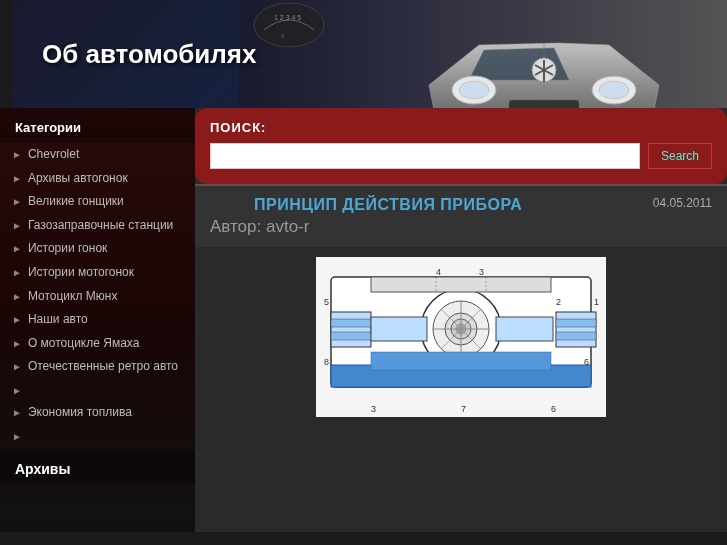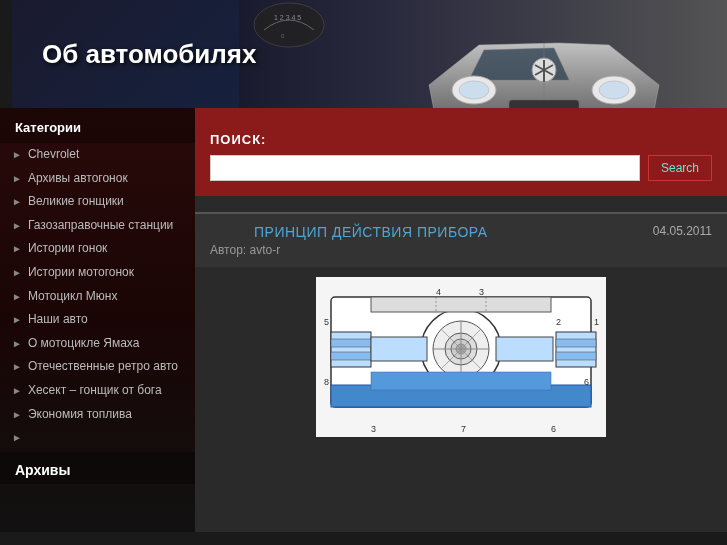--- a/index.html
+++ b/index.html
@@ -96,22 +96,23 @@
     
     .content {
       flex: 1;
       background: #2a2a2a;
       overflow-y: auto;
     }
 
     
     .search-box {
       background: #8b1a1a;
-      padding: 24px 15px 15px 15px;
-      margin-bottom: 16px;
+      padding: 12px 15px 15px 15px;
+      margin-bottom: 0;
+      border-radius: 12px;
     }
     .search-label {
       color: #ffffff;
       font-size: 13px;
       font-weight: bold;
       margin-bottom: 8px;
       letter-spacing: 1px;
     }
     .search-row {
       display: flex;
@@ -141,29 +142,29 @@
     .article-header {
       background: #333;
       padding: 10px 15px;
       display: flex;
       justify-content: space-between;
       align-items: flex-start;
       border-top: 2px solid #555;
     }
     .article-title {
       color: #4da6d4;
-      font-size: 14px;
-      font-weight: normal;
+      font-size: 16px;
+      font-weight: bold;
       text-transform: uppercase;
       letter-spacing: 0.5px;
       padding-left: 44px;
     }
     .article-author {
       color: #999;
-      font-size: 12px;
+      font-size: 17px;
       margin-top: 3px;
     }
     .article-date {
       color: #aaa;
       font-size: 12px;
       white-space: nowrap;
     }
 
     
     .article-content {
@@ -271,21 +272,20 @@
     <div class="sidebar-item">
       <span class="sidebar-arrow">►</span>
       <span class="sidebar-item-label">О мотоцикле Ямаха</span>
     </div>
     <div class="sidebar-item">
       <span class="sidebar-arrow">►</span>
       <span class="sidebar-item-label">Отечественные ретро авто</span>
     </div>
     <div class="sidebar-item">
       <span class="sidebar-arrow">►</span>
-      <span class="sidebar-item-label">Хесект – гонщик от бога</span>
     </div>
     <div class="sidebar-item">
       <span class="sidebar-arrow">►</span>
       <span class="sidebar-item-label">Экономия топлива</span>
     </div>
     <div class="sidebar-item">
       <span class="sidebar-arrow">►</span>
     </div>
 
     <div class="sidebar-archives-title">Архивы</div>

